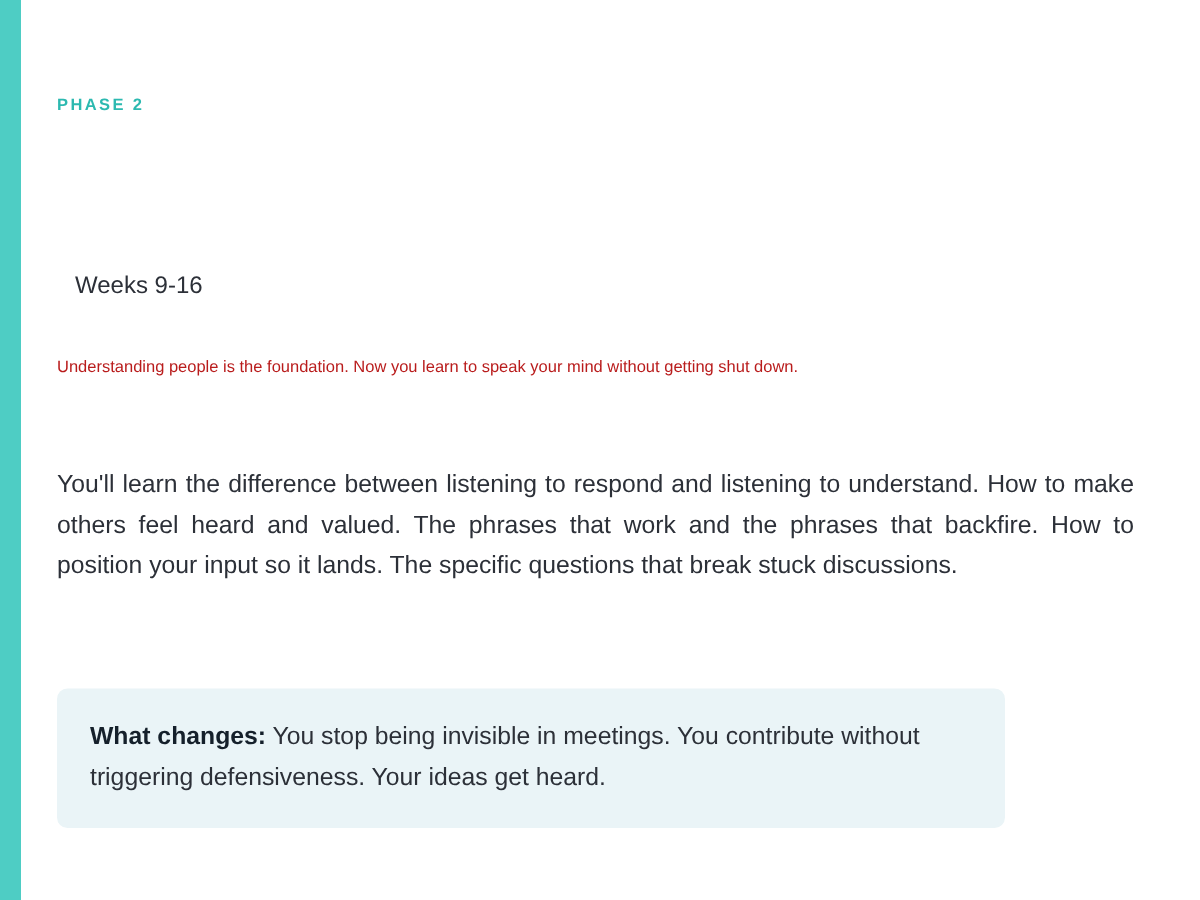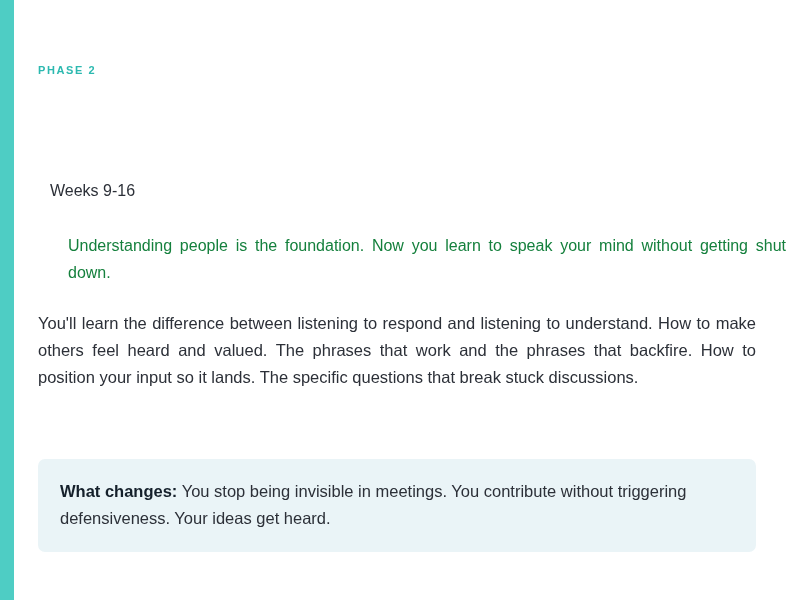--- a/index.html
+++ b/index.html
@@ -59,41 +59,40 @@
     top: 182px;
     left: 12px;
     font-size: 16px;
     color: #2c3038;
   }
   .para1 {
     position: absolute;
     top: 232px;
     left: 0;
     width: 718px;
-    font-size: 16px;
+    font-size: 11px;
     line-height: 27px;
-    color: #15803d;
+    color: #b91c1c;
     text-align: justify;
-    margin-left: 30px;
   }
   .para2 {
     position: absolute;
     top: 310px;
     left: 0;
     width: 718px;
     font-size: 16.5px;
     line-height: 27px;
     color: #2c3038;
     text-align: justify;
   }
   .callout {
     position: absolute;
     top: 459px;
     left: 0;
-    width: 718px;
+    width: 632px;
     box-sizing: border-box;
     background: #eaf4f7;
     border-radius: 7px;
     padding: 19px 22px 20px 22px;
     font-size: 16.5px;
     line-height: 27px;
     color: #2c3038;
   }
   .callout b {
     color: #15202b;

